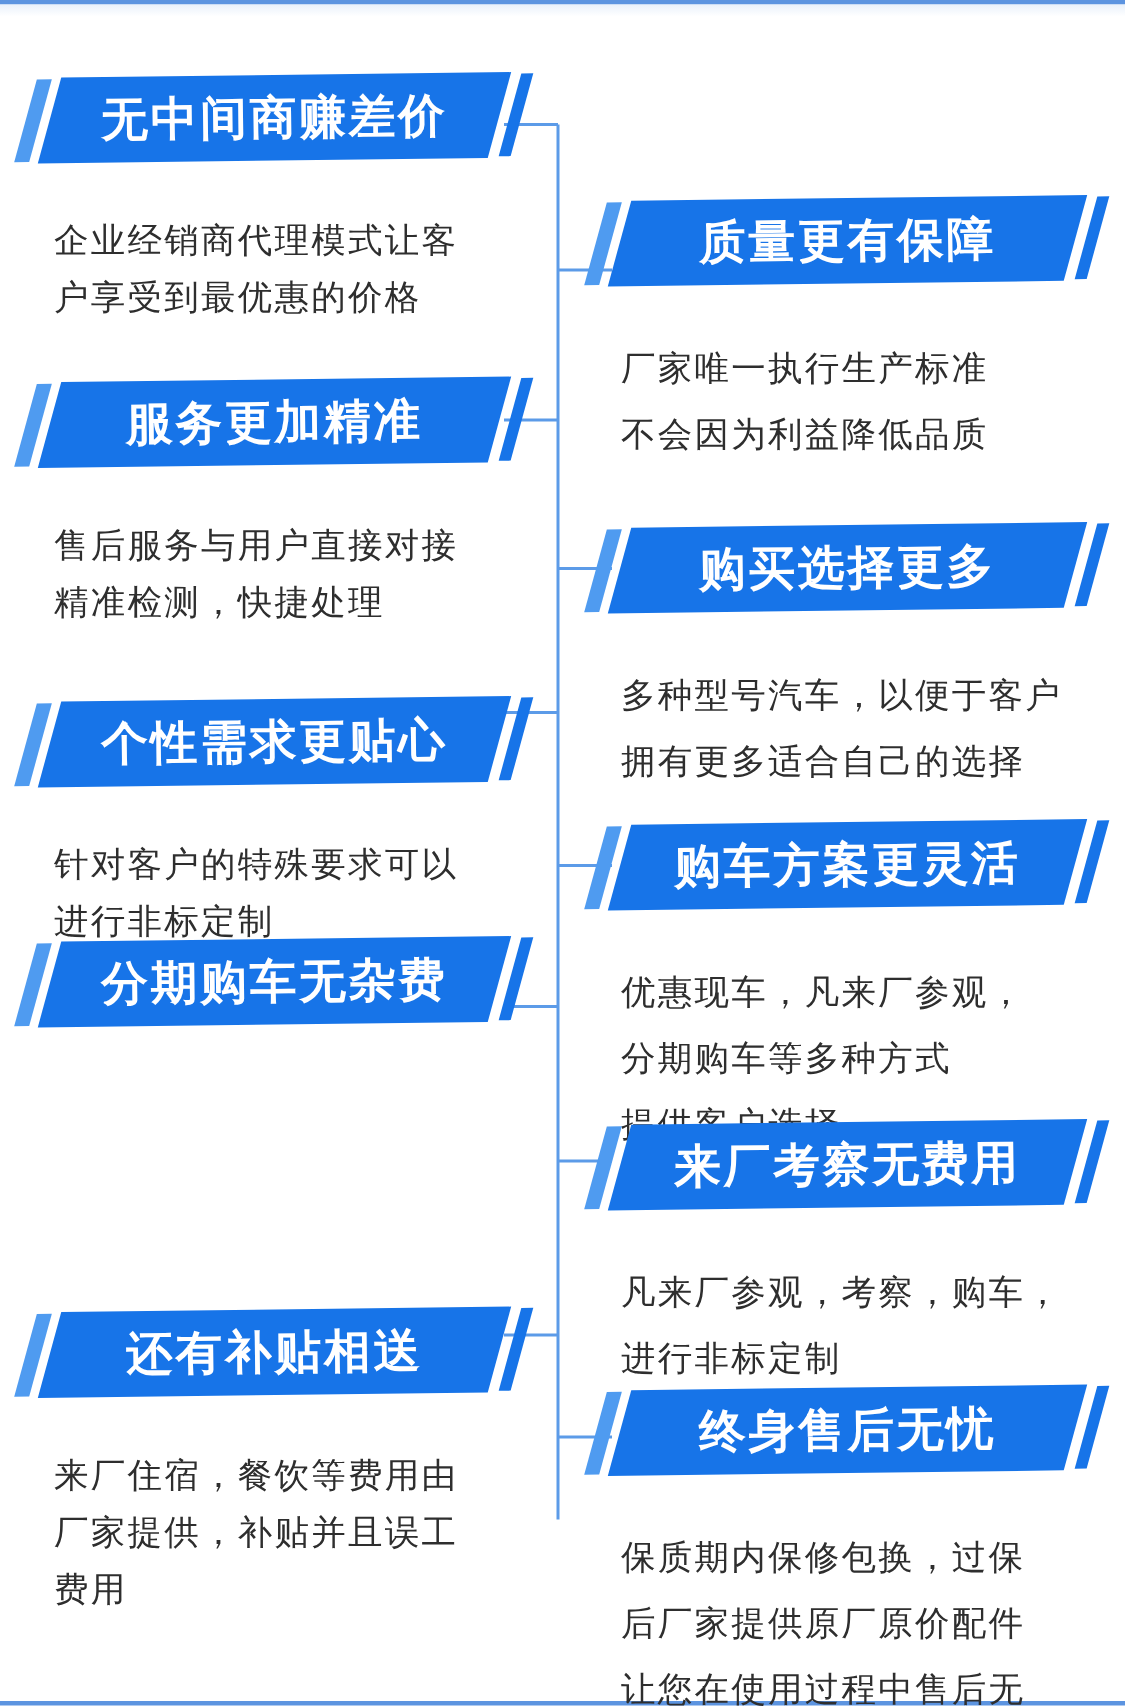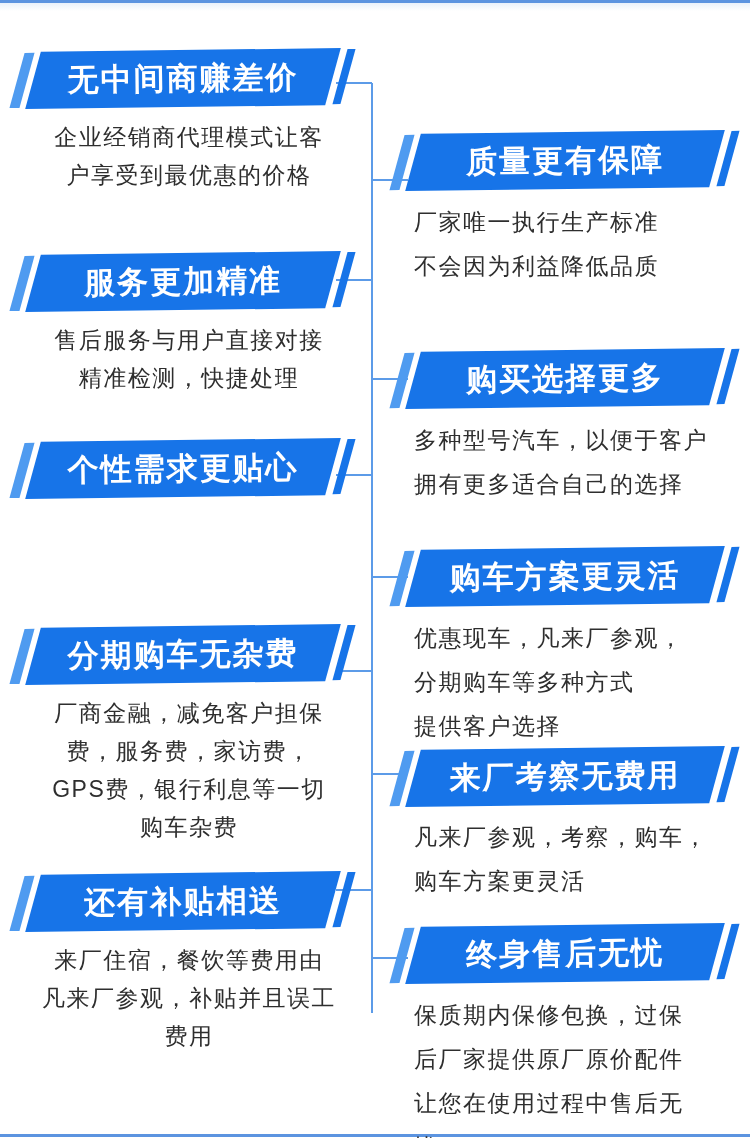--- a/index.html
+++ b/index.html
@@ -20,21 +20,21 @@
   }
   .top-border{position:absolute;left:0;top:0;width:750px;height:3px;background:var(--border);}
   .top-border-fade{position:absolute;left:0;top:3px;width:750px;height:8px;
     background:linear-gradient(#e9f1fb,#ffffff);}
   .bottom-border{position:absolute;left:0;top:1134px;width:750px;height:3px;background:var(--border);}
 
   .spine{position:absolute;left:371px;top:83px;width:2px;height:930px;background:var(--line);}
   .connector{position:absolute;height:2px;background:var(--line);}
 
   .item{position:absolute;}
-  .item.left{left:24px;width:318px;text-align:center;}
+  .item.left{left:24px;width:318px;}
   .item.right{left:404px;width:322px;}
 
   .banner{
     position:relative;
     height:57px;
     margin:0 9px;
     transform:rotate(-0.7deg);
   }
   .banner .bg{
     position:absolute;left:0;top:0;right:0;bottom:0;
@@ -54,21 +54,21 @@
   .banner .title{
     position:relative;z-index:1;
     display:flex;align-items:center;justify-content:center;
     height:100%;
     color:#ffffff;
     font-size:31px;font-weight:700;
     letter-spacing:2px;
     white-space:nowrap;
   }
   .body-text{
-    margin-top:11px;
+    margin-top:34px;
     padding:0 0 0 12px;
     color:var(--text);
     font-size:23px;
     letter-spacing:1.5px;
     line-height:38px;
     white-space:pre-line;
   }
   .item.right .body-text{padding-left:10px;line-height:44px;}
 </style>
 </head>
@@ -130,27 +130,29 @@
     <div class="banner">
       <span class="stripe-l"></span>
       <span class="bg"></span>
       <span class="stripe-r"></span>
       <span class="title">购买选择更多</span>
     </div>
     <div class="body-text">多种型号汽车，以便于客户
 拥有更多适合自己的选择</div>
   </section>
 
-  <section class="item left" style="top:440px;">
+  <section class="item left" style="top:466px;">
     <div class="banner">
       <span class="stripe-l"></span>
       <span class="bg"></span>
       <span class="stripe-r"></span>
       <span class="title">个性需求更贴心</span>
     </div>
+    <div class="body-text">针对客户的特殊要求可以
+进行非标定制</div>
   </section>
 
   <section class="item right" style="top:548px;">
     <div class="banner">
       <span class="stripe-l"></span>
       <span class="bg"></span>
       <span class="stripe-r"></span>
       <span class="title">购车方案更灵活</span>
     </div>
     <div class="body-text">优惠现车，凡来厂参观，
@@ -158,46 +160,42 @@
 提供客户选择</div>
   </section>
 
   <section class="item left" style="top:626px;">
     <div class="banner">
       <span class="stripe-l"></span>
       <span class="bg"></span>
       <span class="stripe-r"></span>
       <span class="title">分期购车无杂费</span>
     </div>
-    <div class="body-text">厂商金融，减免客户担保
-费，服务费，家访费，
-GPS费，银行利息等一切
-购车杂费</div>
-  </section>
-
-  <section class="item right" style="top:748px;font-family:Liberation Serif, serif;">
+  </section>
+
+  <section class="item right" style="top:748px;">
     <div class="banner">
       <span class="stripe-l"></span>
       <span class="bg"></span>
       <span class="stripe-r"></span>
       <span class="title">来厂考察无费用</span>
     </div>
     <div class="body-text">凡来厂参观，考察，购车，
-购车方案更灵活</div>
+进行非标定制</div>
   </section>
 
   <section class="item left" style="top:873px;">
     <div class="banner">
       <span class="stripe-l"></span>
       <span class="bg"></span>
       <span class="stripe-r"></span>
       <span class="title">还有补贴相送</span>
     </div>
     <div class="body-text">来厂住宿，餐饮等费用由
-凡来厂参观，补贴并且误工
+厂家提供，补贴并且误工
 费用</div>
   </section>
 
   <section class="item right" style="top:925px;">
     <div class="banner">
       <span class="stripe-l"></span>
       <span class="bg"></span>
       <span class="stripe-r"></span>
       <span class="title">终身售后无忧</span>
     </div>

